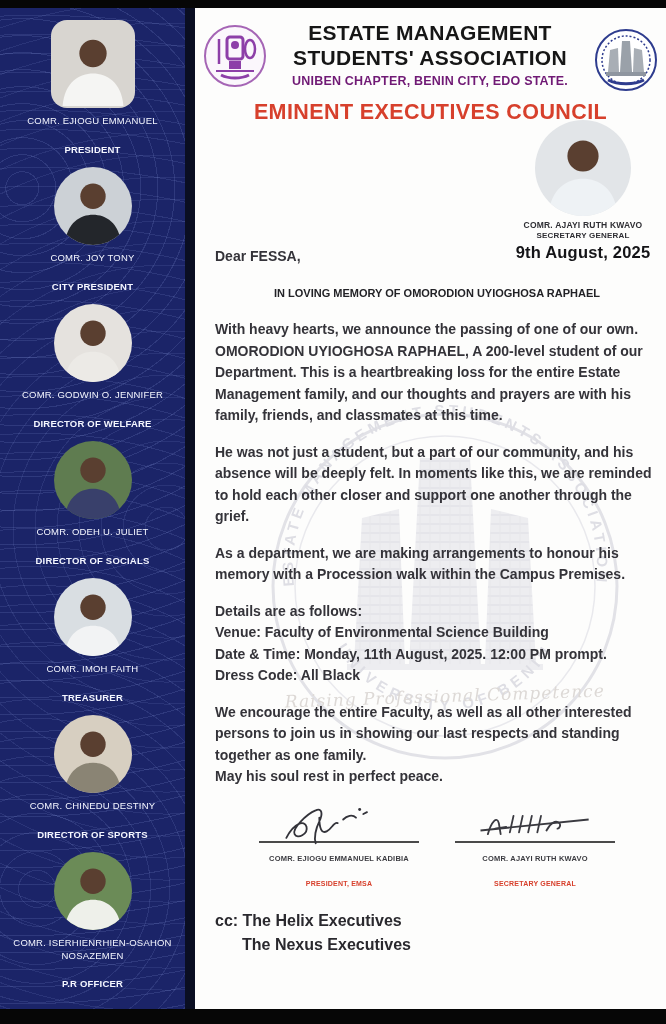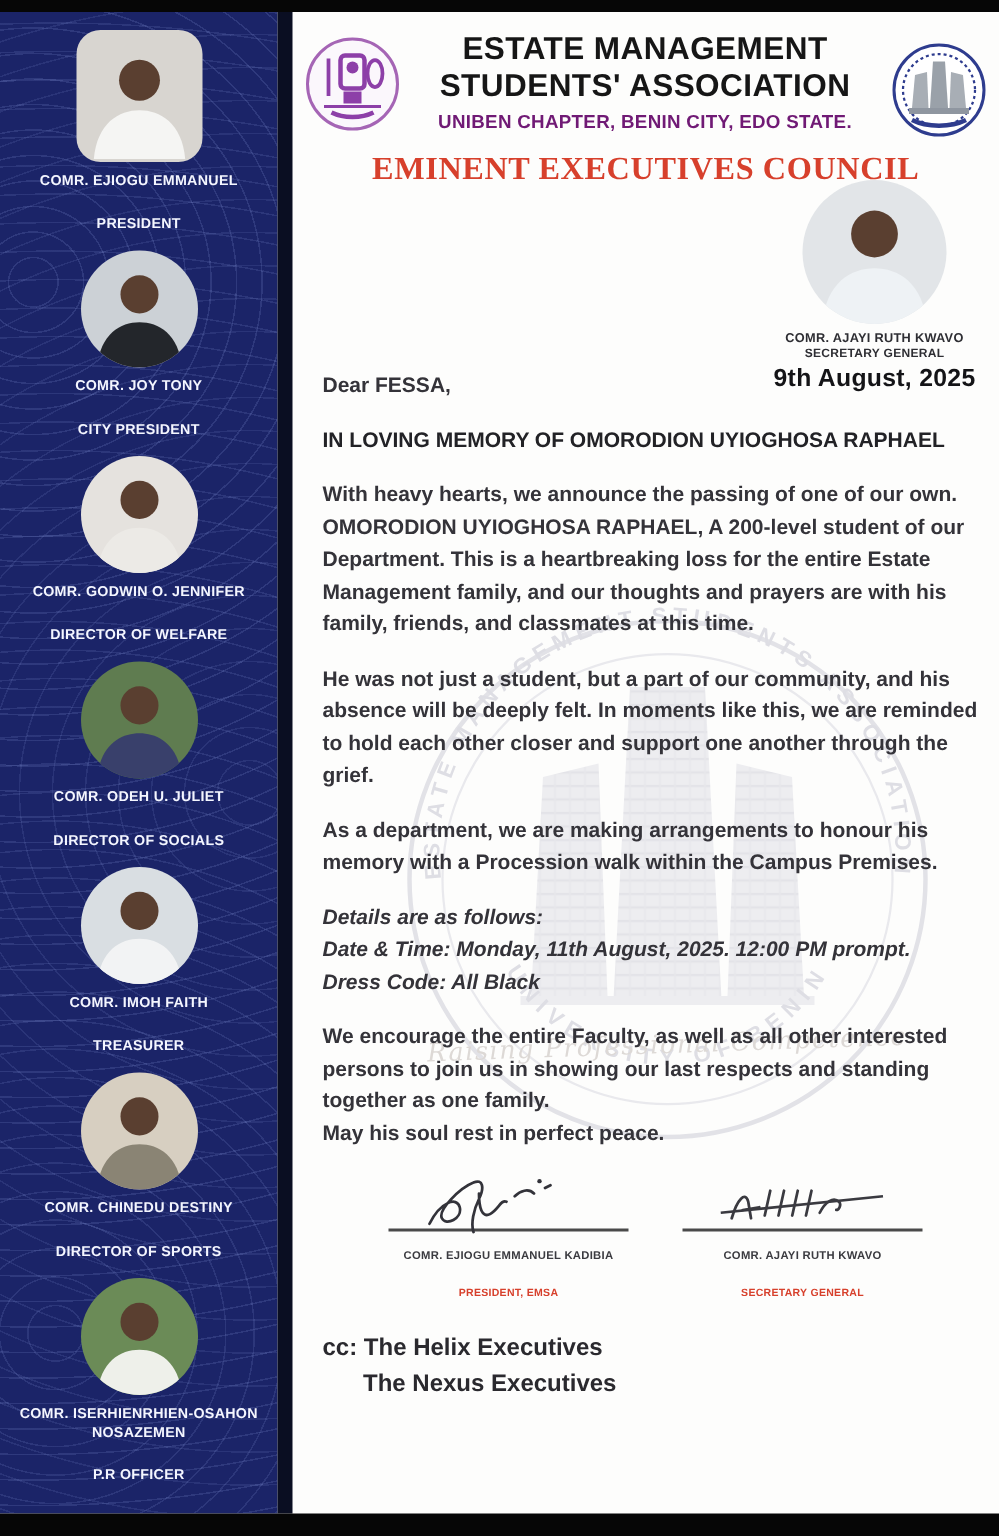--- a/index.html
+++ b/index.html
@@ -19,53 +19,53 @@
   .content{position:absolute;left:195px;top:8px;width:471px;height:1001px;background:#fdfdfc;}
 
   
   .exec{margin-bottom:11px;}
   .photo{margin:0 auto;overflow:hidden;position:relative;}
   .circle{width:78px;height:78px;border-radius:50%;}
   .rsquare{width:84px;height:88px;border-radius:16px;}
   .sil{width:100%;height:100%;display:block;}
   .bg1{background:#d8d5d0;} .bg2{background:#ccd1d6;} .bg3{background:#d8d9e2;} .bg4{background:#e5e2de;}
   .bg5{background:#5f7c50;} .bg6{background:#d9dee2;} .bg7{background:#d7cfc1;} .bg8{background:#6b8b57;}
-  .exec-name{margin-top:7px;font-size:9.5px;font-weight:bold;color:#f4f6ff;line-height:12.5px;
+  .exec-name{margin-top:7px;font-size:9.5px;font-weight:normal;color:#f4f6ff;line-height:12.5px;
              letter-spacing:.2px;padding:0 6px;}
   .exec-role{font-size:9.5px;font-weight:bold;color:#f4f6ff;line-height:12.5px;letter-spacing:.2px;margin-top:16px;}
 
   
   .logo-uniben{position:absolute;left:8px;top:16px;width:64px;height:64px;}
   .logo-emsa{position:absolute;right:8px;top:20px;width:64px;height:64px;}
   .org{position:absolute;left:70px;top:12px;width:330px;text-align:center;font-weight:bold;
        font-size:21px;line-height:25px;color:#161616;letter-spacing:.3px;}
   .chapter{position:absolute;left:40px;top:66px;width:390px;text-align:center;font-weight:bold;
        font-size:12.5px;color:#701a75;letter-spacing:.2px;}
   .council{position:absolute;left:0;top:92px;width:100%;text-align:center;font-weight:bold;
-       font-size:21.5px;color:#d7402c;letter-spacing:.4px;font-family:Liberation Serif, serif;}
+       font-size:21.5px;color:#d7402c;letter-spacing:.4px;}
 
   
   .sec-photo{position:absolute;left:340px;top:112px;width:96px;height:96px;border-radius:50%;
        background:#e2e5e8;overflow:hidden;}
   .sec-label{position:absolute;left:290px;top:212px;width:196px;text-align:center;}
   .sec-name{font-size:8.5px;font-weight:bold;color:#2e2e33;letter-spacing:.2px;}
   .sec-role{font-size:8px;font-weight:bold;color:#2e2e33;margin-top:1px;letter-spacing:.2px;}
   .sec-date{font-size:16.5px;font-weight:bold;color:#141417;margin-top:3px;letter-spacing:.2px;}
 
   
   .watermark{position:absolute;left:60px;top:388px;width:380px;height:380px;z-index:0;}
 
   
   .letter{position:absolute;left:20px;top:238px;width:444px;z-index:1;color:#343339;
           font-weight:bold;font-size:14px;line-height:21.5px;}
   .letter p{margin:0 0 15px 0;}
   .salutation{margin-bottom:16px;}
-  .subject{font-size:14px;color:#222226;margin-bottom:16px;}
+  .subject{font-size:11px;color:#222226;margin-bottom:16px;text-align:center;}
   .details p{margin:0;}
-  .details{margin-bottom:15px;font-style:italic;}
+  .details{margin-bottom:15px;}
   .closing{margin:0;}
 
   
   .sig-row{display:flex;margin-top:8px;}
   .sig{width:160px;text-align:center;}
   .sig-left{margin-left:44px;}
   .sig-right{margin-left:36px;}
   .sig svg{display:block;margin:0 auto;height:44px;}
   .sig-line{border-top:2px solid #4a4a4a;margin-top:-6px;}
   .sig-name{font-size:7.5px;font-weight:bold;color:#3b3b40;margin-top:5px;letter-spacing:.2px;}
@@ -231,20 +231,21 @@
     </div>
 
     <div class="letter">
       <p class="salutation">Dear FESSA,</p>
       <p class="subject">IN LOVING MEMORY OF OMORODION UYIOGHOSA RAPHAEL</p>
       <p>With heavy hearts, we announce the passing of one of our own. OMORODION UYIOGHOSA RAPHAEL, A 200-level student of our Department. This is a heartbreaking loss for the entire Estate Management family, and our thoughts and prayers are with his family, friends, and classmates at this time.</p>
       <p>He was not just a student, but a part of our community, and his absence will be deeply felt. In moments like this, we are reminded to hold each other closer and support one another through the grief.</p>
       <p>As a department, we are making arrangements to honour his memory with a Procession walk within the Campus Premises.</p>
       <div class="details">
         <p>Details are as follows:</p>
+        <p>Venue: Faculty of Environmental Science Building</p>
         <p>Date &amp; Time: Monday, 11th August, 2025. 12:00 PM prompt.</p>
         <p>Dress Code: All Black</p>
       </div>
       <p style="margin-bottom:0">We encourage the entire Faculty, as well as all other interested persons to join us in showing our last respects and standing together as one family.</p>
       <p class="closing">May his soul rest in perfect peace.</p>
 
       <div class="sig-row">
         <div class="sig sig-left">
           <svg viewBox="0 0 130 48">
             <path d="M8,38 C16,22 28,18 30,26 C32,34 20,40 17,34 C14,28 30,12 40,8 C47,5 48,12 44,20 C40,28 38,38 40,44 M44,16 C44,26 46,34 52,31 C58,28 60,20 64,22 M70,18 C74,14 80,12 84,16 M92,12 L96,10" stroke="#33333a" stroke-width="2" fill="none" stroke-linecap="round"></path>

